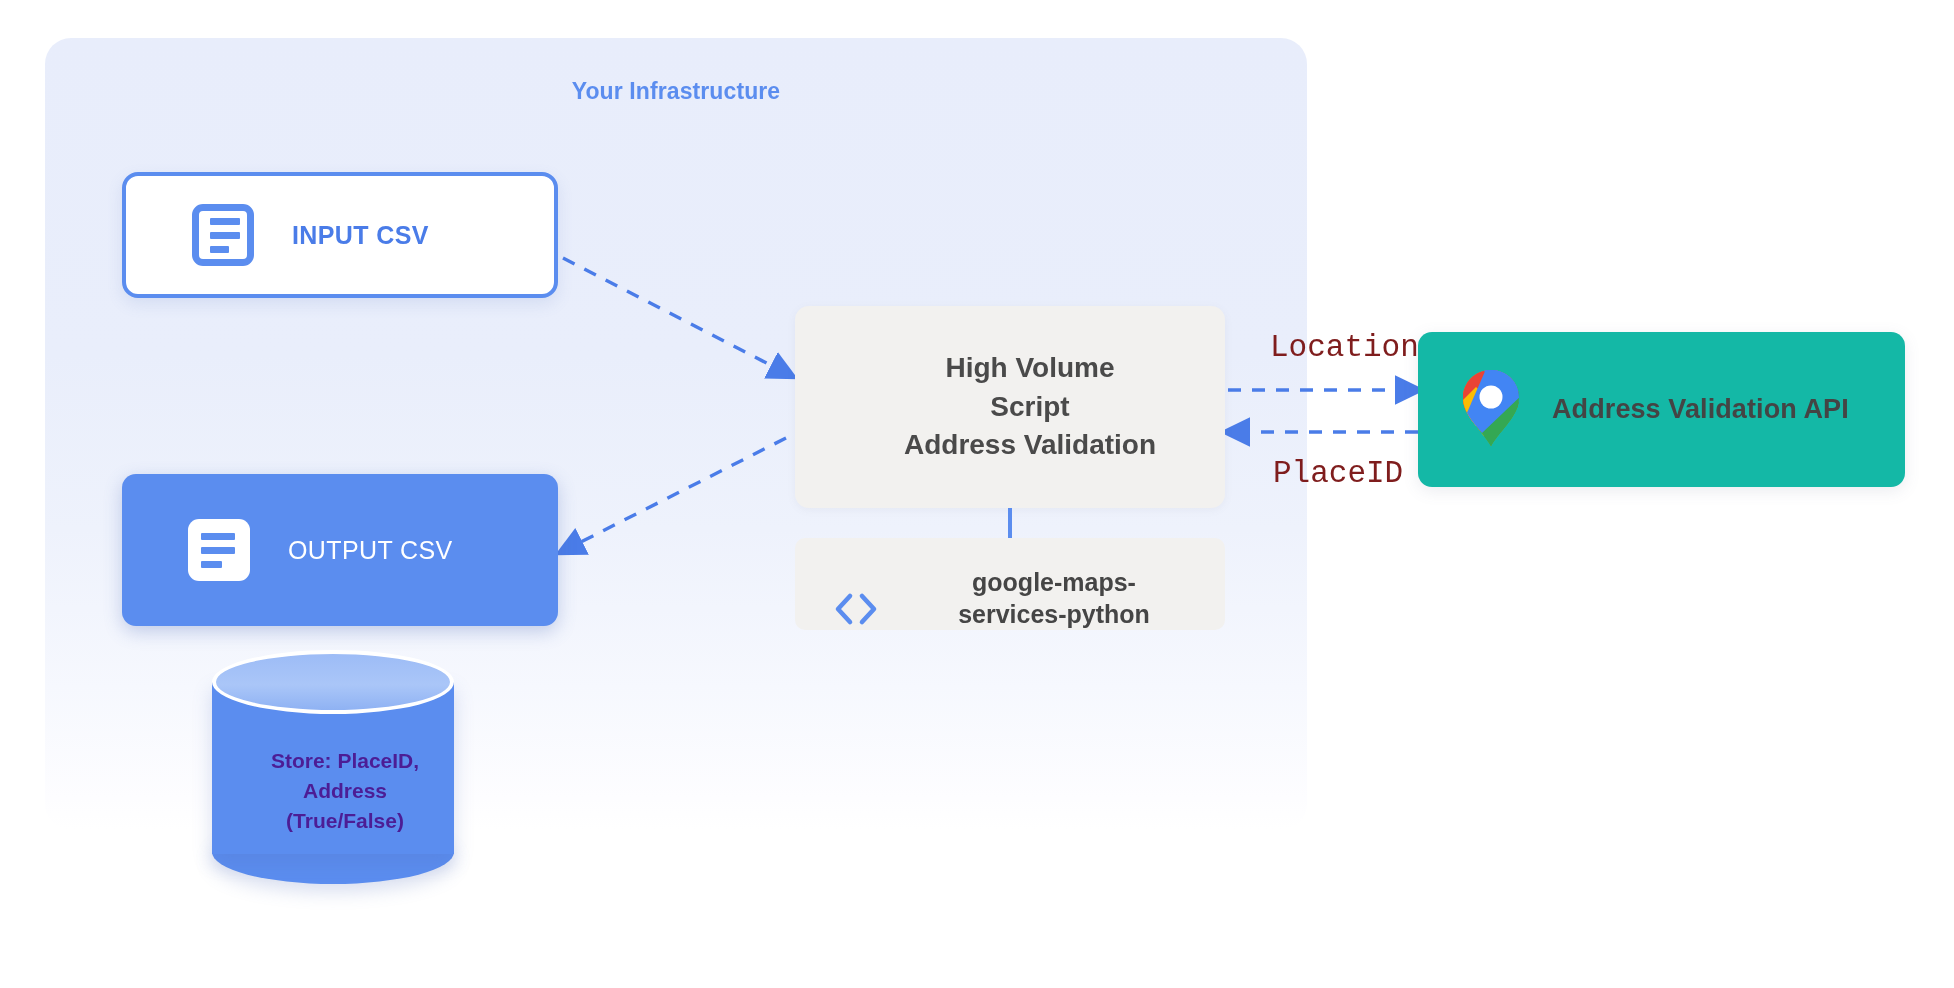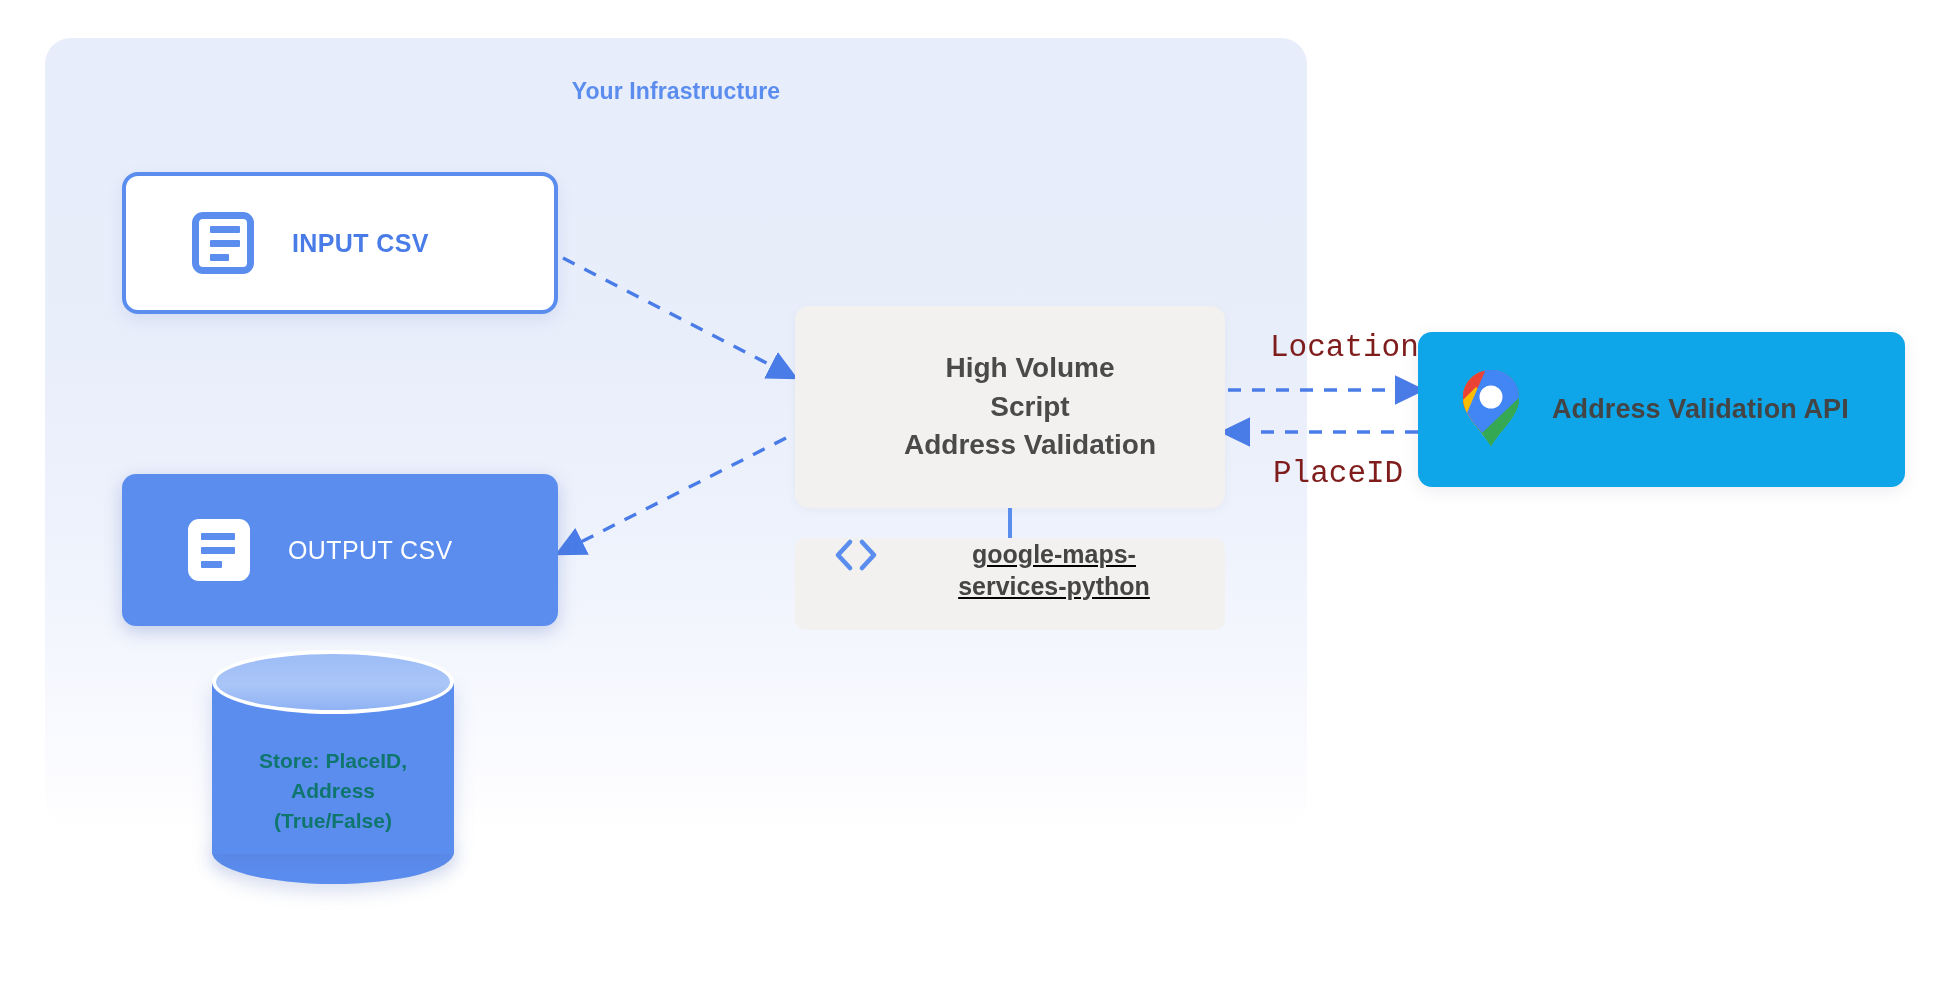--- a/index.html
+++ b/index.html
@@ -55,21 +55,21 @@
     display: flex;
     align-items: center;
     border-radius: 14px;
   }
 
   
   .input-csv {
     left: 122px;
     top: 172px;
     width: 436px;
-    height: 142px;
+    height: 126px;
     background: #ffffff;
     border: 4px solid #5b8def;
     border-radius: 16px;
     box-shadow: 0 6px 16px rgba(90,120,190,0.14);
     padding-left: 66px;
   }
   .input-csv .lbl {
     font-size: 25px;
     font-weight: bold;
     color: #4a7ce8;
@@ -166,24 +166,23 @@
   
   .lib-box {
     position: absolute;
     left: 795px;
     top: 538px;
     width: 430px;
     height: 92px;
     background: #f2f1ef;
     border-radius: 10px;
     display: flex;
-    align-items: flex-start;
+    align-items: flex-end;
     padding-left: 36px;
     box-sizing: border-box;
-    text-decoration: underline;
   }
   .lib-box .code-icon {
     flex: none;
     margin-right: 22px;
   }
   .lib-box .txt {
     font-size: 25px;
     font-weight: bold;
     color: #454545;
     line-height: 1.28;
@@ -192,21 +191,21 @@
     margin-right: 20px;
   }
 
   
   .api-box {
     position: absolute;
     left: 1418px;
     top: 332px;
     width: 487px;
     height: 155px;
-    background: #0ea5e9;
+    background: #14b8a6;
     border-radius: 14px;
     display: flex;
     align-items: center;
     padding-left: 42px;
     box-sizing: border-box;
     box-shadow: 0 4px 16px rgba(100,110,140,0.13);
   }
   .api-box .lbl {
     font-size: 27px;
     font-weight: bold;
@@ -248,25 +247,25 @@
     top: 0px;
     width: 242px;
     height: 64px;
     border-radius: 50%;
     background: linear-gradient(180deg, #9dbcf6 0%, #aac6f8 55%, #8fb2f3 100%);
     border: 4px solid #ffffff;
     box-sizing: border-box;
   }
   .cyl-label {
     position: absolute;
-    left: 0;
+    left: 12px;
     top: 96px;
     width: 242px;
     text-align: center;
-    color: #0f766e;
+    color: #4c1d95;
     font-size: 21px;
     font-weight: bold;
     line-height: 1.42;
     z-index: 3;
   }
 
   
   .arrow-label {
     position: absolute;
     font-size: 31px;

